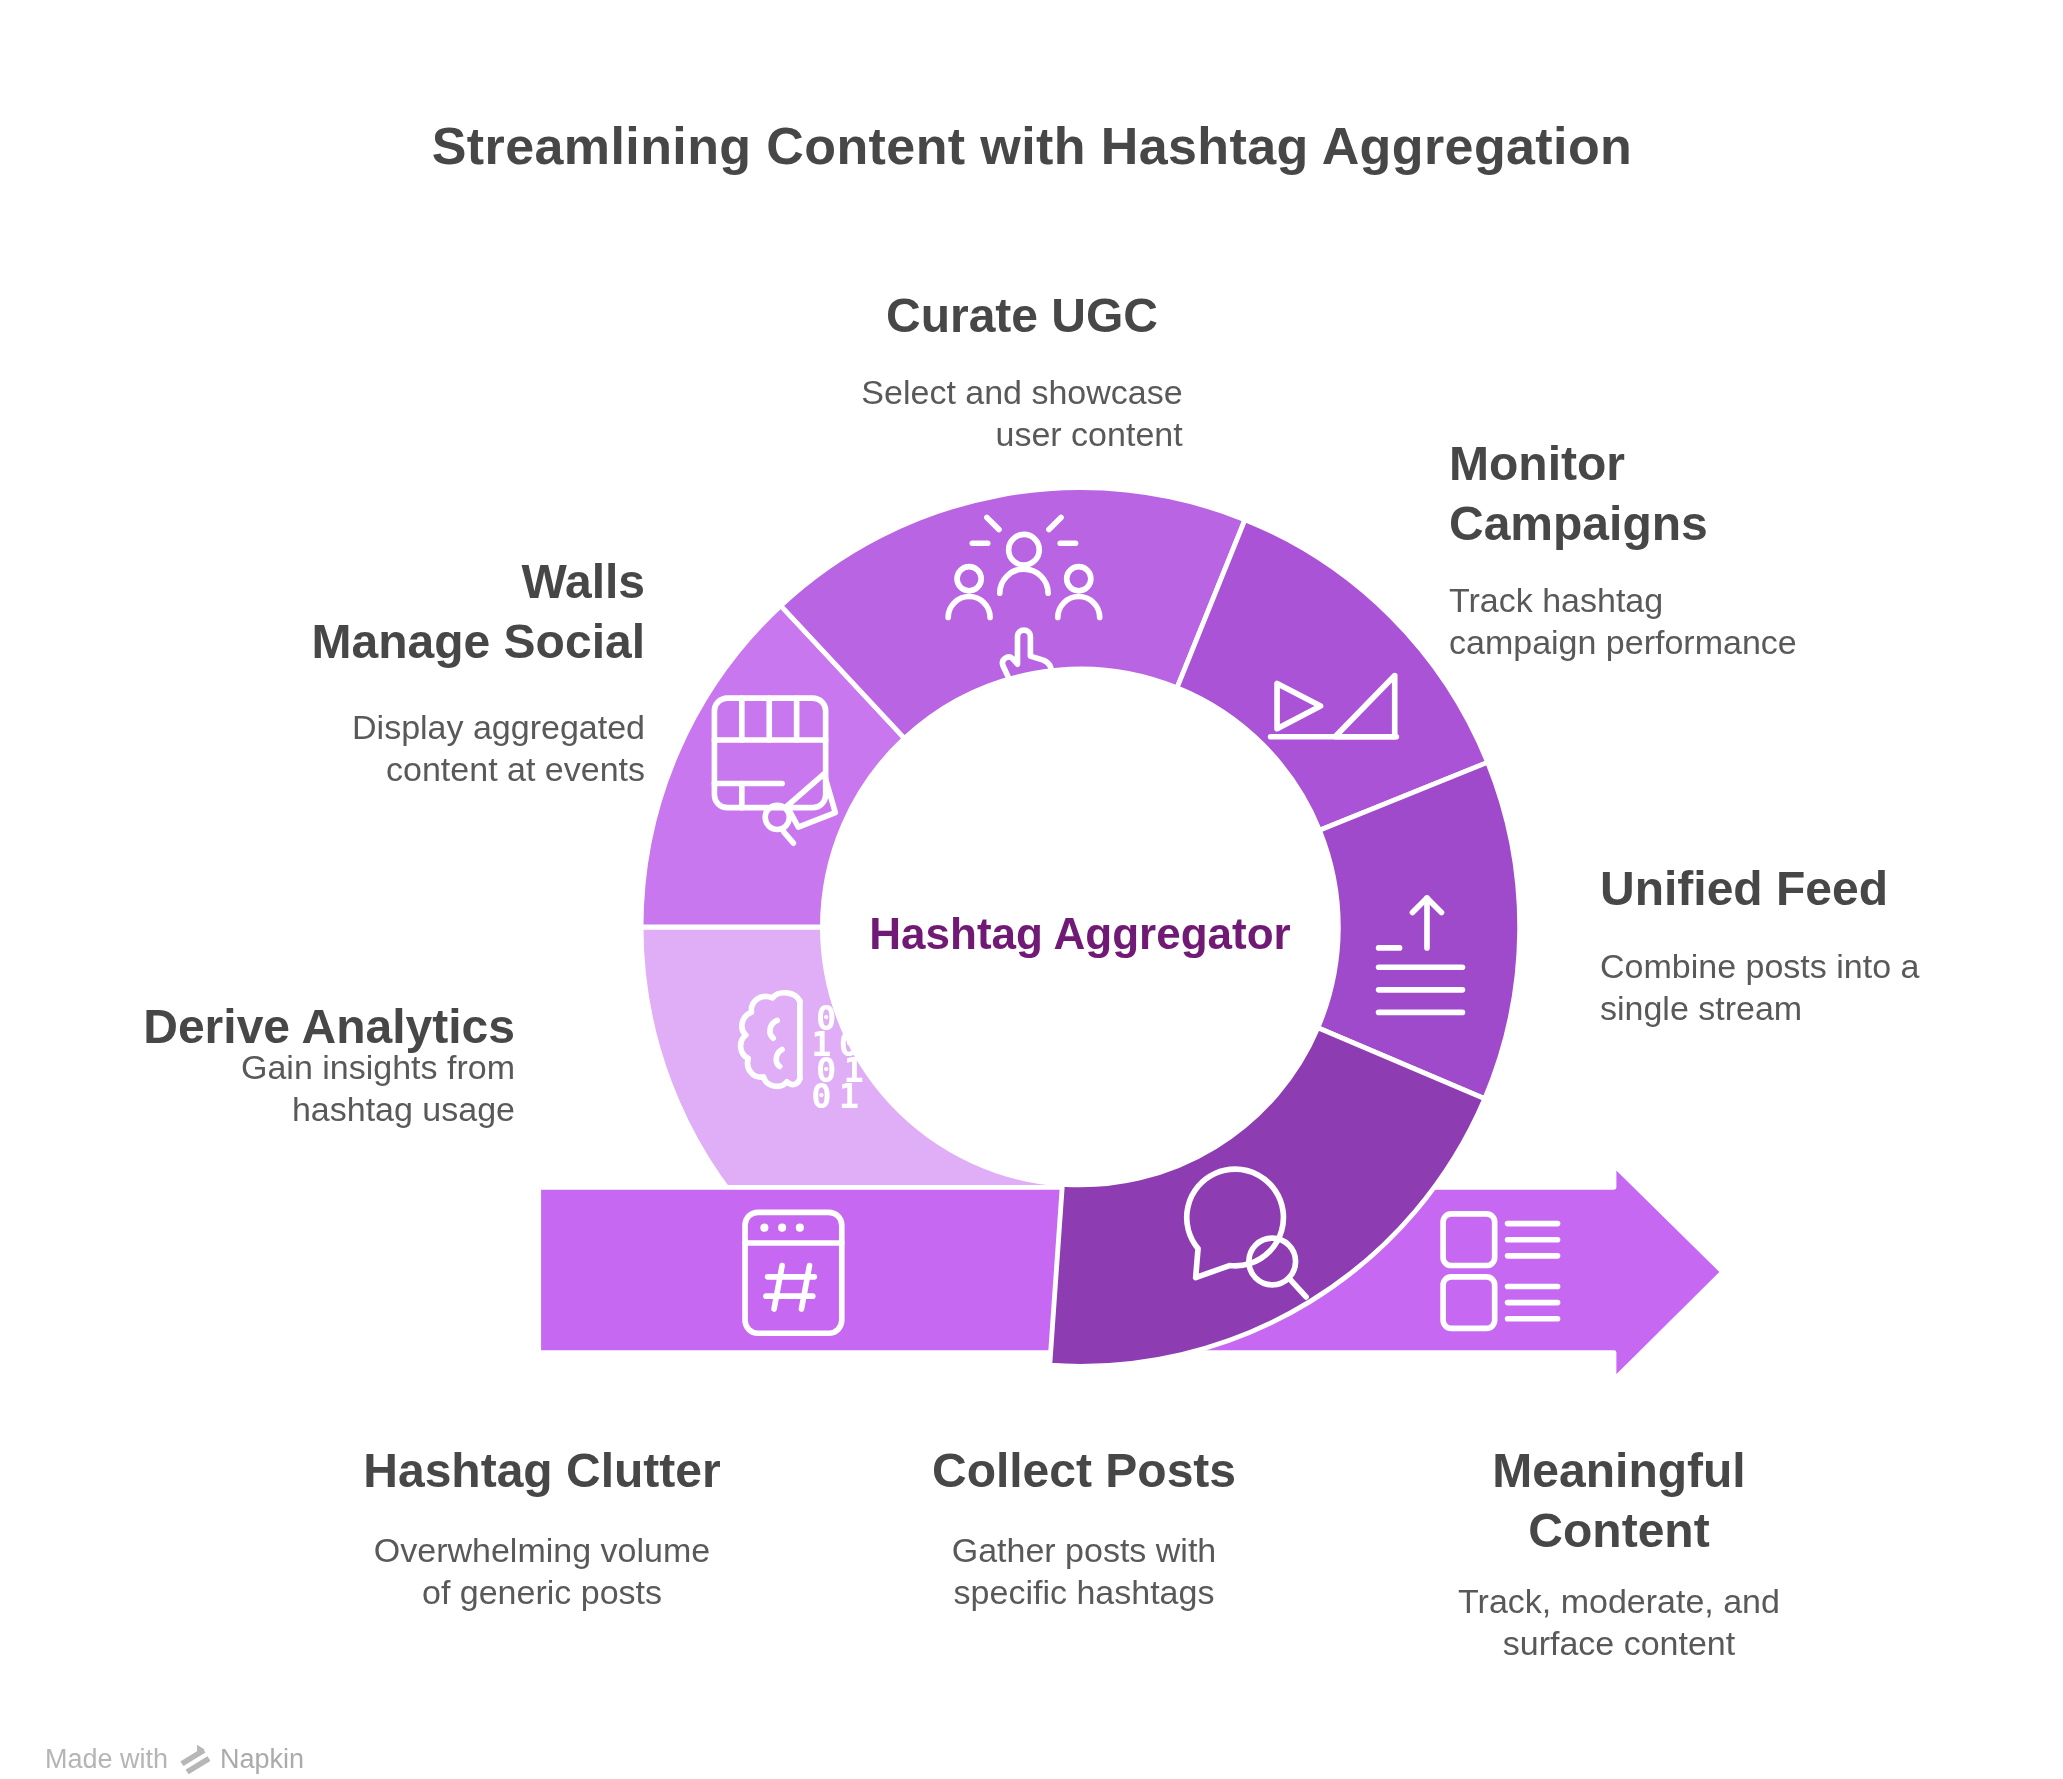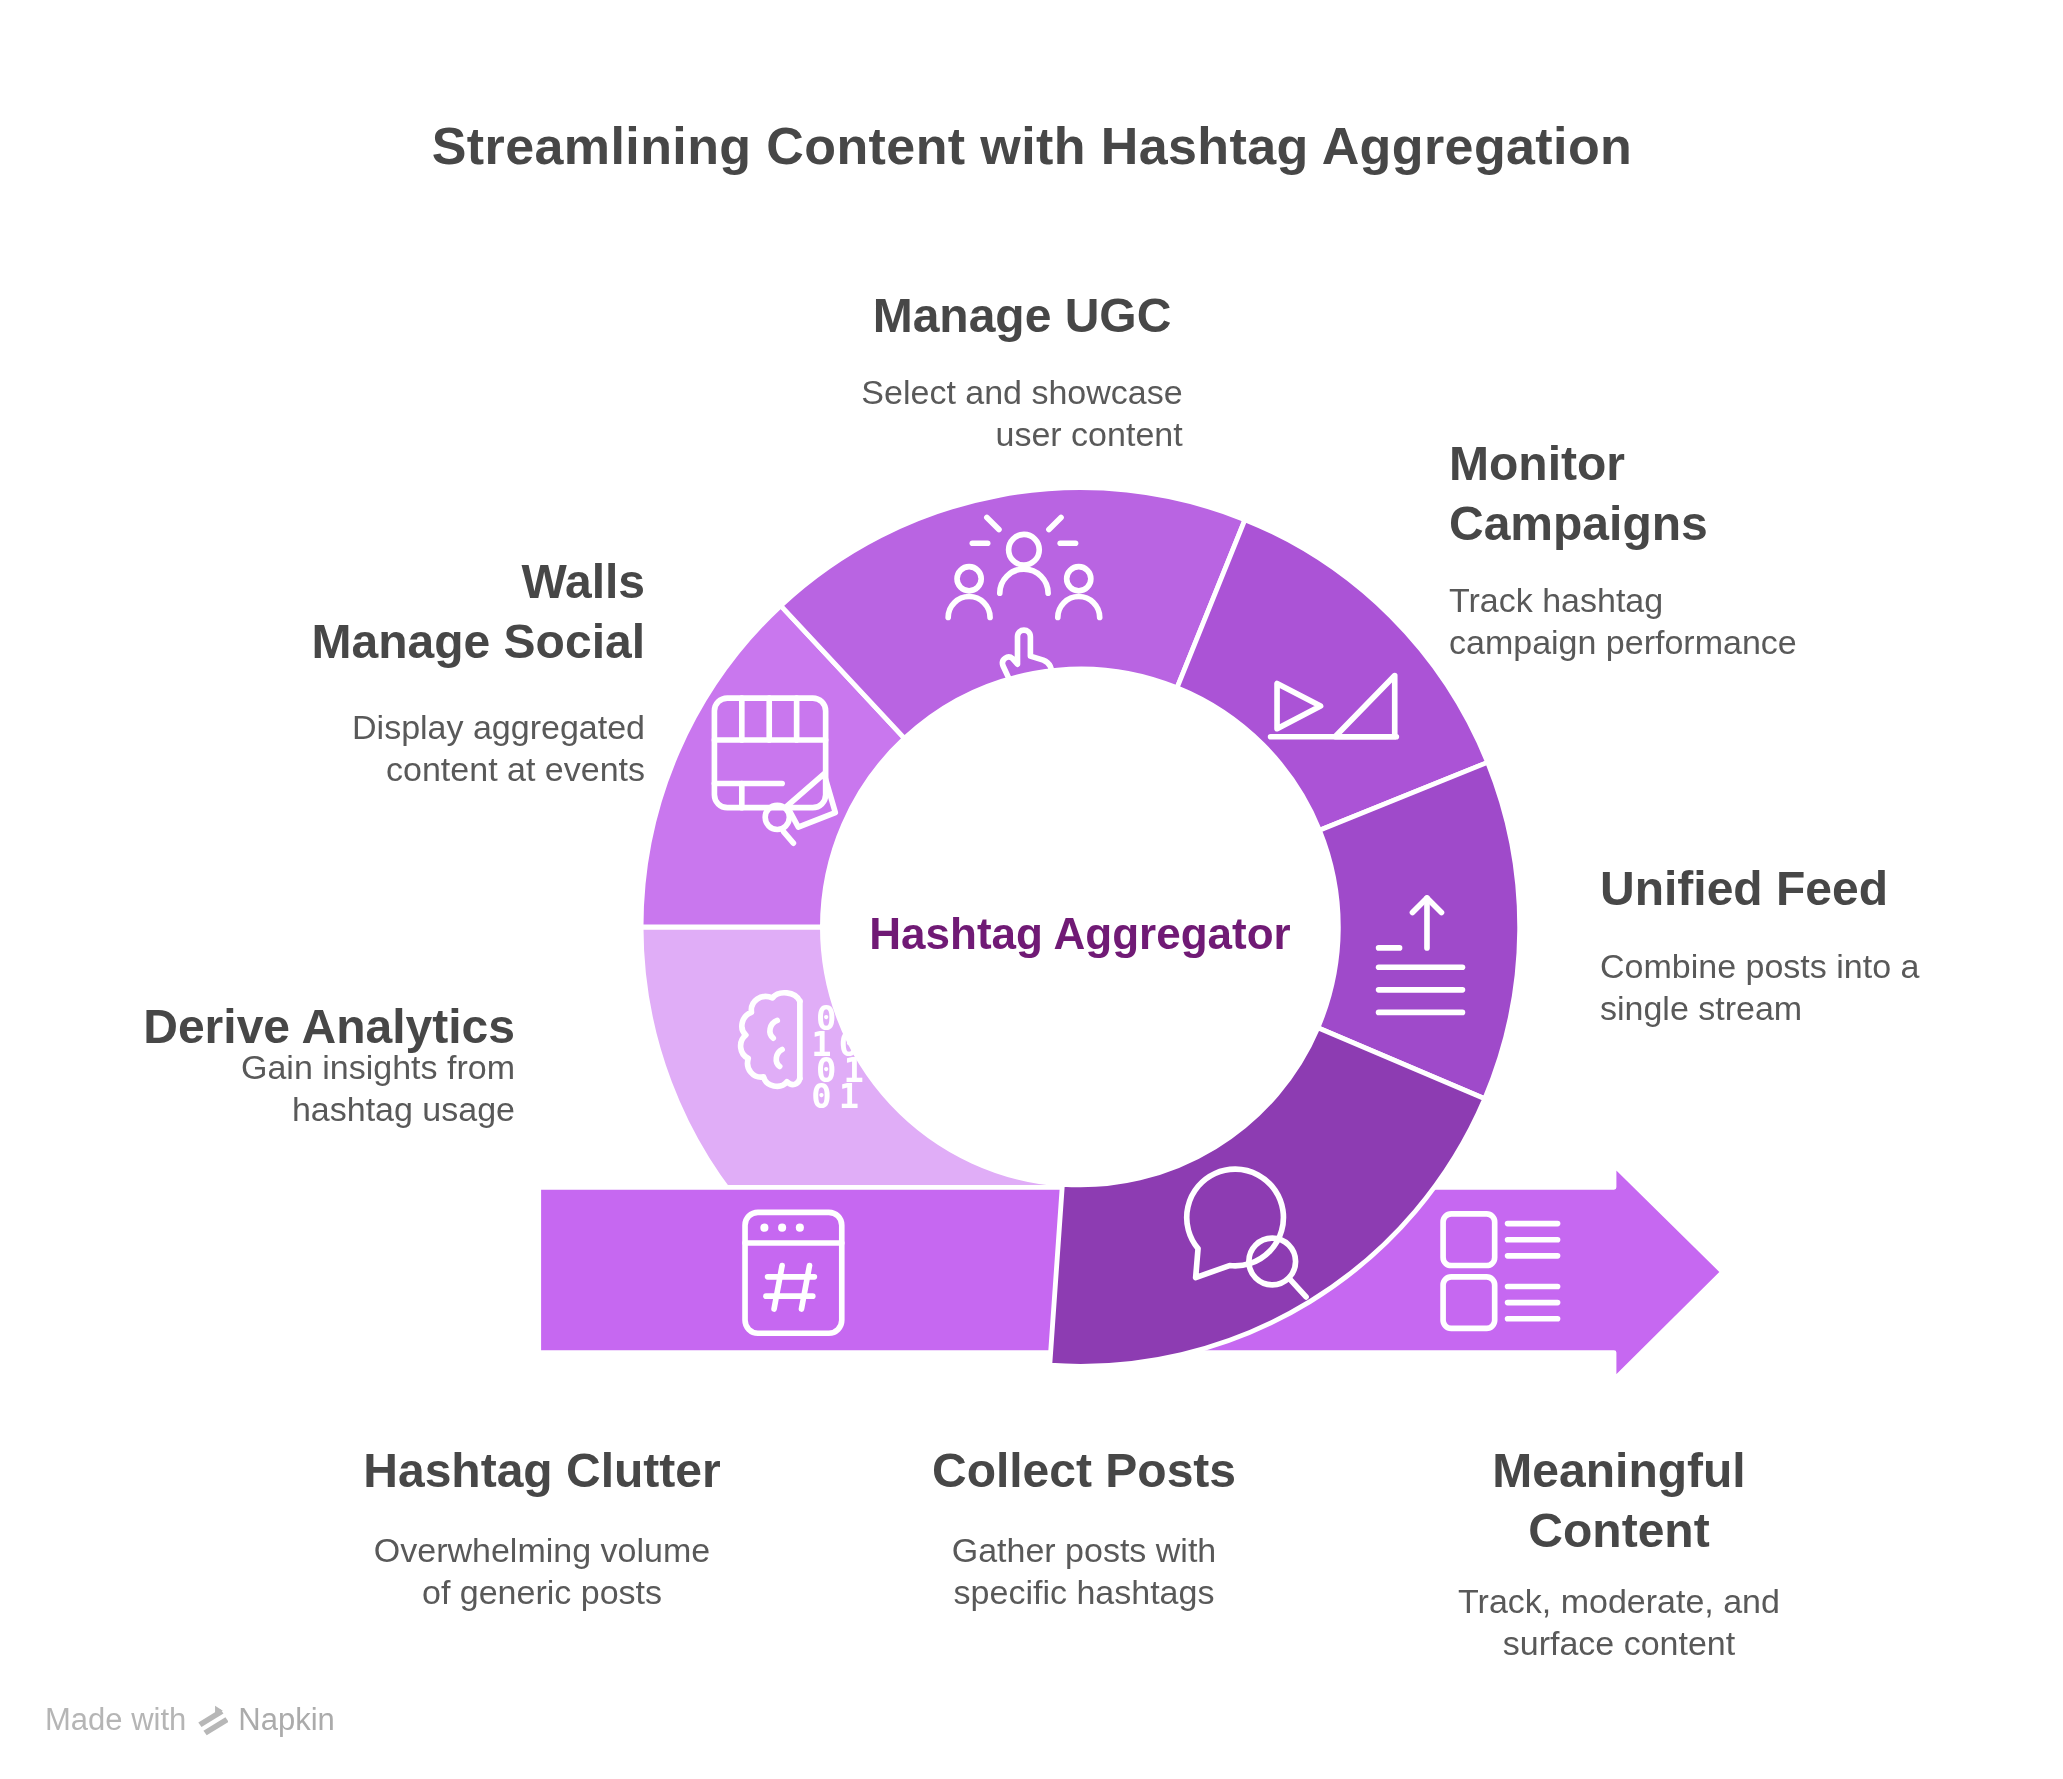--- a/index.html
+++ b/index.html
@@ -15,22 +15,22 @@
   }
   .h{font-size:48px;font-weight:700;color:#474747;line-height:60px;white-space:nowrap;}
   .b{font-size:34px;font-weight:400;color:#595959;line-height:42px;white-space:nowrap;}
   .center-x{transform:translateX(-50%);text-align:center;}
   .right-al{text-align:right;}
   .center-label{
     left:1080px;top:909px;transform:translateX(-50%);
     font-size:44px;font-weight:700;color:#701a75;white-space:nowrap;
   }
   .footer{
-    left:45px;top:1702px;display:flex;align-items:center;gap:10.5px;
-    font-size:31px;color:#b5b5b5;
+    left:45px;top:1744px;display:flex;align-items:center;gap:10.5px;
+    font-size:27px;color:#b5b5b5;
   }
   .footer .brand{color:#ababab;}
   .icon-stroke{stroke:#ffffff;stroke-width:7;fill:none;stroke-linecap:round;stroke-linejoin:round;}
   .seg{stroke:#ffffff;stroke-width:6;stroke-linejoin:round;}
   .bin{
     font-family:"DejaVu Sans Mono",monospace;font-size:42px;font-weight:700;
     fill:#ffffff;letter-spacing:9px;
   }
 </style>
 </head>
@@ -137,21 +137,21 @@
         <path d="M1870,1538 L1932,1538"></path>
         <path d="M1870,1558 L1932,1558"></path>
       <path d="M1870,1596 L1932,1596"></path>
         <path d="M1870,1616 L1932,1616"></path>
         <path d="M1870,1636 L1932,1636"></path>
     </g>
   </svg>
 
   <div class="abs title">Streamlining Content with Hashtag Aggregation</div>
 
-  <div class="abs center-x h" style="left:1022px;top:286px;">Manage UGC</div>
+  <div class="abs center-x h" style="left:1022px;top:286px;">Curate UGC</div>
   <div class="abs center-x b" style="left:1022px;top:371px;text-align:right;">
     <div>Select and showcase</div>
     <div>user content</div>
   </div>
 
   <div class="abs h" style="left:1449px;top:434px;">
     <div>Monitor</div>
     <div>Campaigns</div>
   </div>
   <div class="abs b" style="left:1449px;top:579px;">

